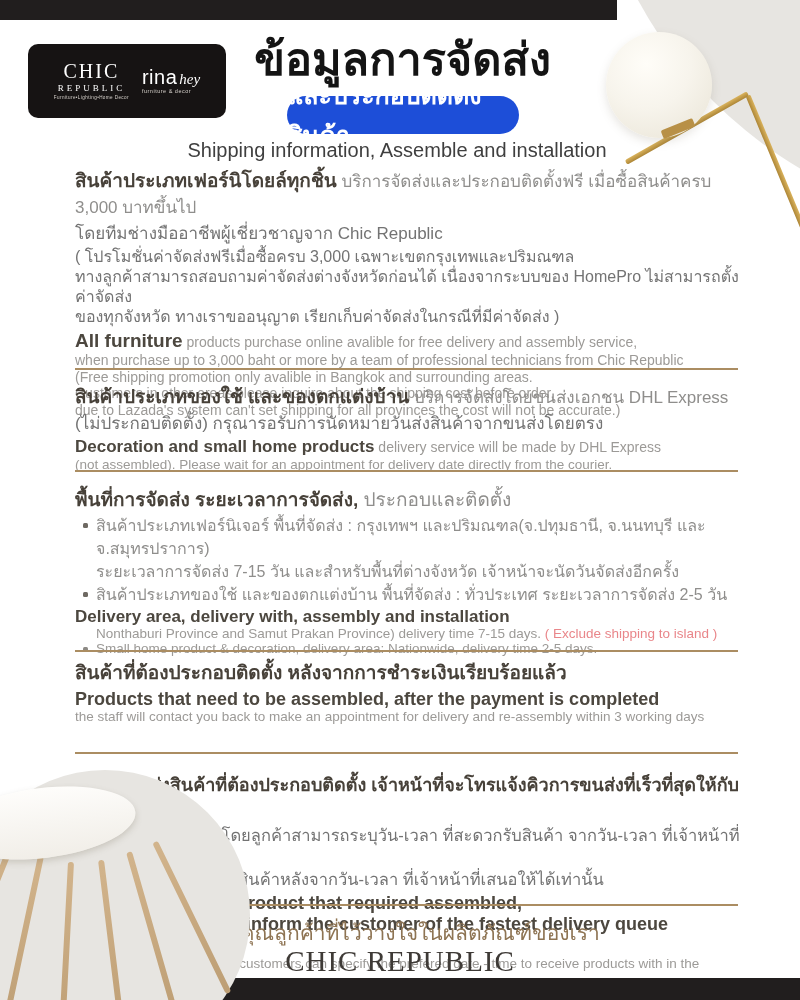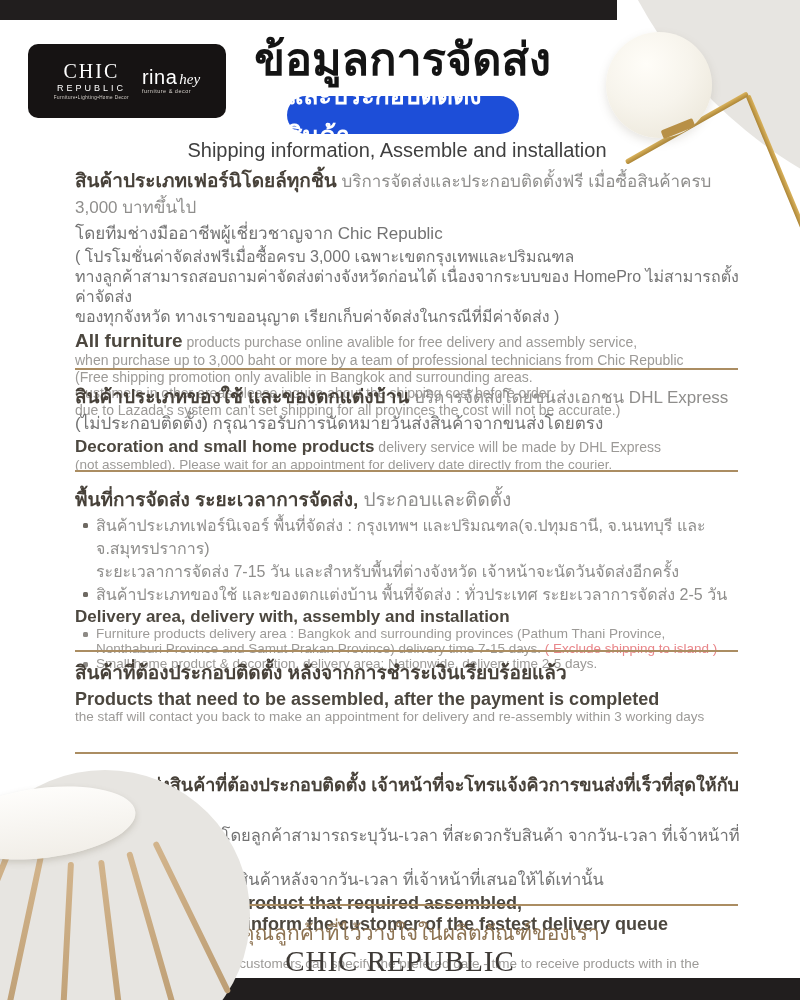--- a/index.html
+++ b/index.html
@@ -17,21 +17,21 @@
   .rod-b{left:748px;top:93px;width:172px;transform:rotate(67.5deg);}
   .gold-mount{position:absolute;left:661px;top:124px;width:34px;height:9px;background:#b89046;transform:rotate(-22deg);border-radius:2px;}
   .sphere{position:absolute;left:606px;top:32px;width:106px;height:106px;border-radius:50%;
     background:radial-gradient(circle at 38% 30%,#fffdf8 0%,#f7f4ec 45%,#e8e3d5 100%);
     box-shadow:0 4px 10px rgba(120,110,90,.18);}
   
   .logos{position:absolute;left:28px;top:44px;width:198px;height:74px;background:#161313;border-radius:10px;
     display:flex;align-items:center;justify-content:center;gap:13px;color:#fff;z-index:2;}
   .chic-logo{text-align:center;line-height:1;}
   .chic-name{font-family:"Liberation Serif",serif;font-size:20px;letter-spacing:2px;}
-  .chic-sub{font-family:Liberation Sans, sans-serif;font-size:9px;letter-spacing:3px;margin-top:3px;}
+  .chic-sub{font-family:Liberation Serif, serif;font-size:9px;letter-spacing:3px;margin-top:3px;}
   .chic-tag{font-size:4.6px;letter-spacing:.4px;color:#d8d3cd;margin-top:3px;}
   .rina-logo{text-align:left;line-height:1;}
   .rina-row{white-space:nowrap;}
   .rina-name{font-size:20px;font-weight:normal;letter-spacing:.5px;}
   .rina-script{font-family:"Liberation Serif",serif;font-style:italic;font-size:15px;margin-left:2px;}
   .rina-tag{font-size:5.5px;letter-spacing:.5px;color:#d8d3cd;margin-top:2px;}
   
   .title{position:absolute;left:230px;top:34px;width:345px;text-align:center;
     font-size:45px;font-weight:800;color:#141414;letter-spacing:0;line-height:1.15;z-index:2;}
   .pill{position:absolute;left:287px;top:96px;width:232px;height:38px;border-radius:22px;
@@ -131,24 +131,20 @@
     <div class="bullet-row">
         <span class="dot"></span>
         <span class="th-bullet">สินค้าประเภทเฟอร์นิเจอร์ พื้นที่จัดส่ง : กรุงเทพฯ และปริมณฑล(จ.ปทุมธานี, จ.นนทบุรี และ จ.สมุทรปราการ)</span>
       </div>
     <div class="bullet-cont th-bullet">ระยะเวลาการจัดส่ง 7-15 วัน และสำหรับพื้นที่ต่างจังหวัด เจ้าหน้าจะนัดวันจัดส่งอีกครั้ง</div>
     <div class="bullet-row">
         <span class="dot"></span>
         <span class="th-bullet">สินค้าประเภทของใช้ และของตกแต่งบ้าน พื้นที่จัดส่ง : ทั่วประเทศ ระยะเวลาการจัดส่ง 2-5 วัน</span>
       </div>
     <div class="en-bold md" style="margin-top:2px;line-height:18px">Delivery area, delivery with, assembly and installation</div>
-    <div class="bullet-row en">
-        <span class="dot"></span>
-        <span class="en-bullet">Furniture products delivery area : Bangkok and surrounding provinces (Pathum Thani Province,</span>
-      </div>
     <div class="bullet-cont en-bullet"><span>Nonthaburi Province and Samut Prakan Province) delivery time 7-15 days.</span><span class="red-note"> ( Exclude shipping to island )</span></div>
     <div class="bullet-row en">
         <span class="dot"></span>
         <span class="en-bullet">Small home product &amp; decoration, delivery area: Nationwide, delivery time 2-5 days.</span>
       </div>
   </div>
   <div class="divider" style="top:650px"></div>
 
   <div class="sec" style="top:660px">
     <div class="th-bold" style="line-height:26px">สินค้าที่ต้องประกอบติดตั้ง หลังจากการชำระเงินเรียบร้อยแล้ว</div>

